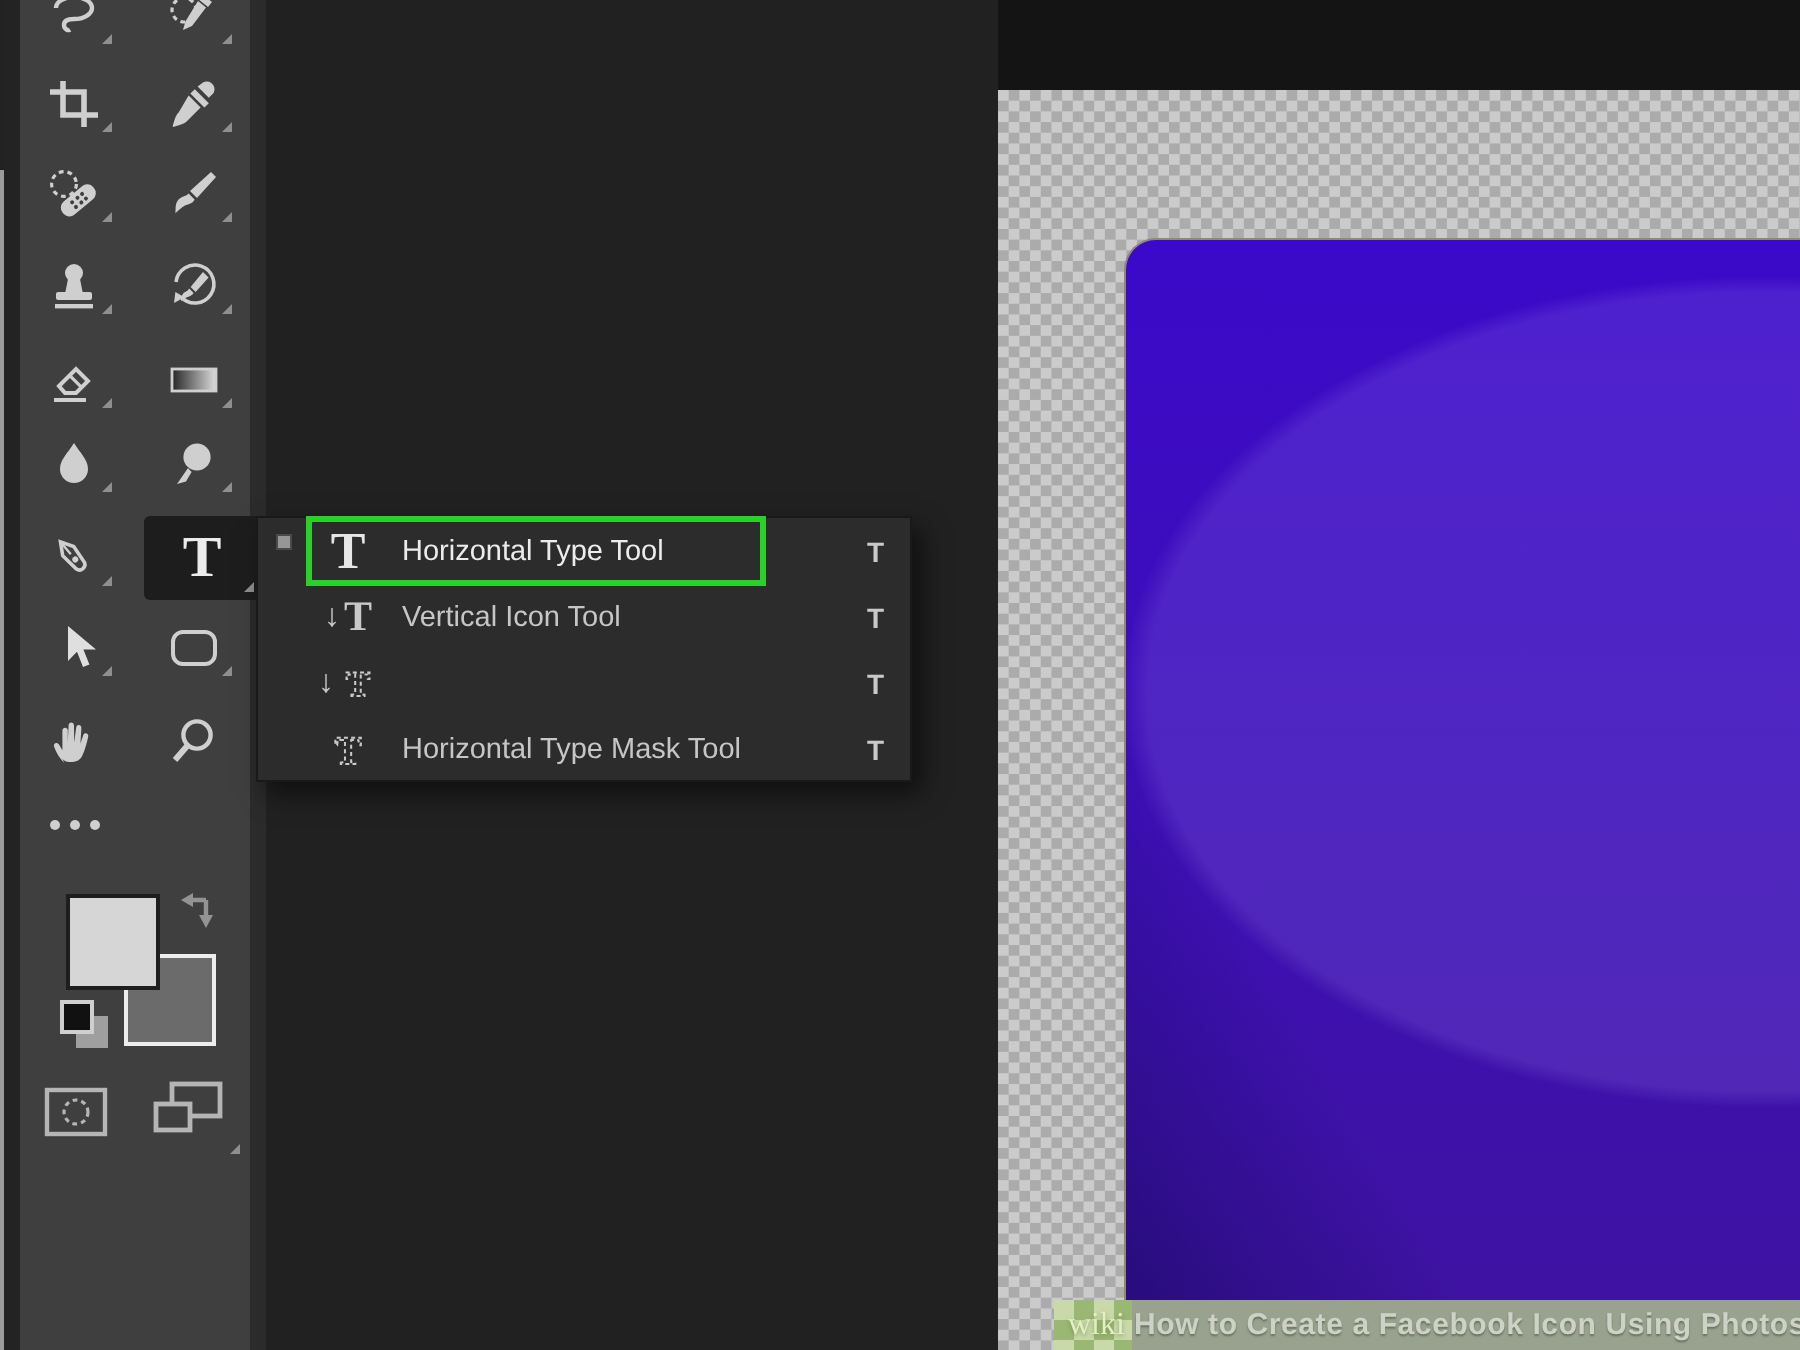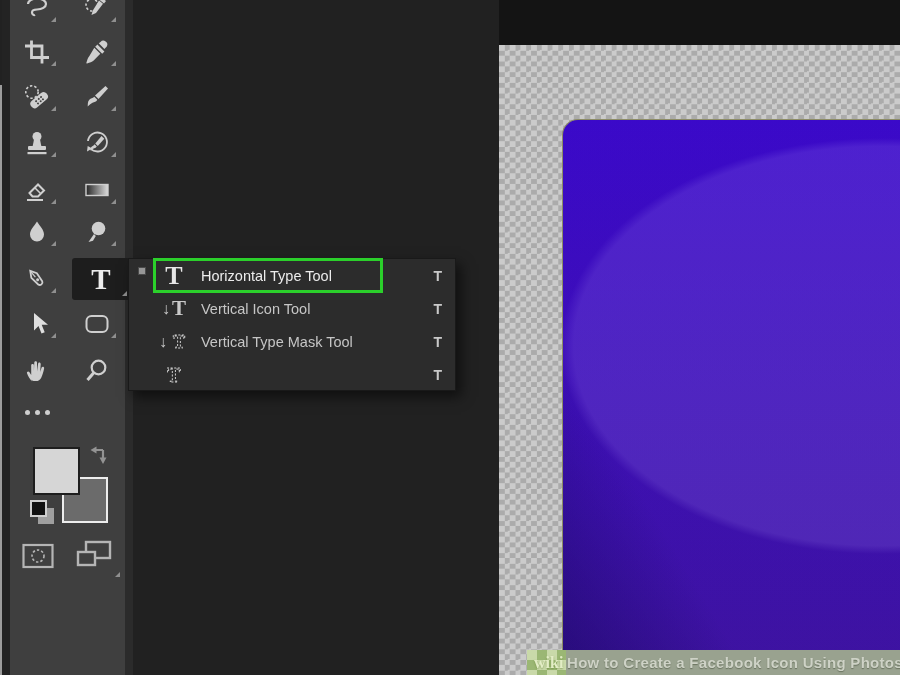--- a/index.html
+++ b/index.html
@@ -68,21 +68,21 @@
                rgba(190,170,255,0.16) 0 96%, rgba(190,170,255,0.02) 100%),
              linear-gradient(to top right, rgba(8,0,70,0.45) 0%, rgba(8,0,70,0) 28%),
              linear-gradient(180deg,#3806c8 0%,#3a0cb4 50%,#3b109e 100%);}
 
   
   .wm{position:absolute;left:527px;top:650px;width:373px;height:25px;z-index:7;
       background:#99a28f;line-height:25px;white-space:nowrap;}
   .wm-lead{position:absolute;left:0;top:0;width:39px;height:25px;background-color:#cfe0ac;
            background-image:conic-gradient(#9cba72 0 25%,transparent 0 50%,#9cba72 0 75%,transparent 0);
            background-size:20px 20px;opacity:.9;}
-  .wm-wiki{position:absolute;left:7px;top:0;font-family:"Liberation Serif",serif;font-weight:700;
+  .wm-wiki{position:absolute;left:7px;top:0;font-family:"Liberation Serif",serif;font-weight:400;
            font-size:16px;color:#e3edc6;text-shadow:0 1px 2px rgba(90,120,40,.55);}
   .wm-title{position:absolute;left:40px;top:0;font-weight:700;font-size:15px;letter-spacing:.3px;
             color:#ced2c6;text-shadow:0 1px 1px rgba(60,70,50,.5);}
 </style>
 </head>
 <body>
 
 <div id="stage">
 
   <div class="edge-light"></div>
@@ -343,30 +343,30 @@
       <span class="mshort">T</span>
     </div>
 
     <div class="mrow">
       <span class="micon">
         <span class="dn">↓</span>
         <svg width="20" height="22" viewBox="0 0 20 22">
             <text x="10" y="17" text-anchor="middle" font-family="Liberation Serif,serif" font-size="18" font-weight="700" fill="none" stroke="#c9c9c9" stroke-width="1" stroke-dasharray="2 1.6">T</text>
           </svg>
       </span>
-      <span class="mlabel">Vertical Type Mask Tool</span>
       <span class="mshort">T</span>
     </div>
 
     <div class="mrow">
       <span class="micon">
         <svg width="22" height="24" viewBox="0 0 22 24">
             <text x="11" y="19" text-anchor="middle" font-family="Liberation Serif,serif" font-size="20" font-weight="700" fill="none" stroke="#c9c9c9" stroke-width="1" stroke-dasharray="2 1.6">T</text>
           </svg>
       </span>
+      <span class="mlabel">Horizontal Type Mask Tool</span>
       <span class="mshort">T</span>
     </div>
   </div>
 
   <div class="green-box"></div>
 
   <div class="wm">
     <span class="wm-lead"></span>
     <span class="wm-wiki">wiki</span>
     <span class="wm-title">How to Create a Facebook Icon Using Photoshop</span>

